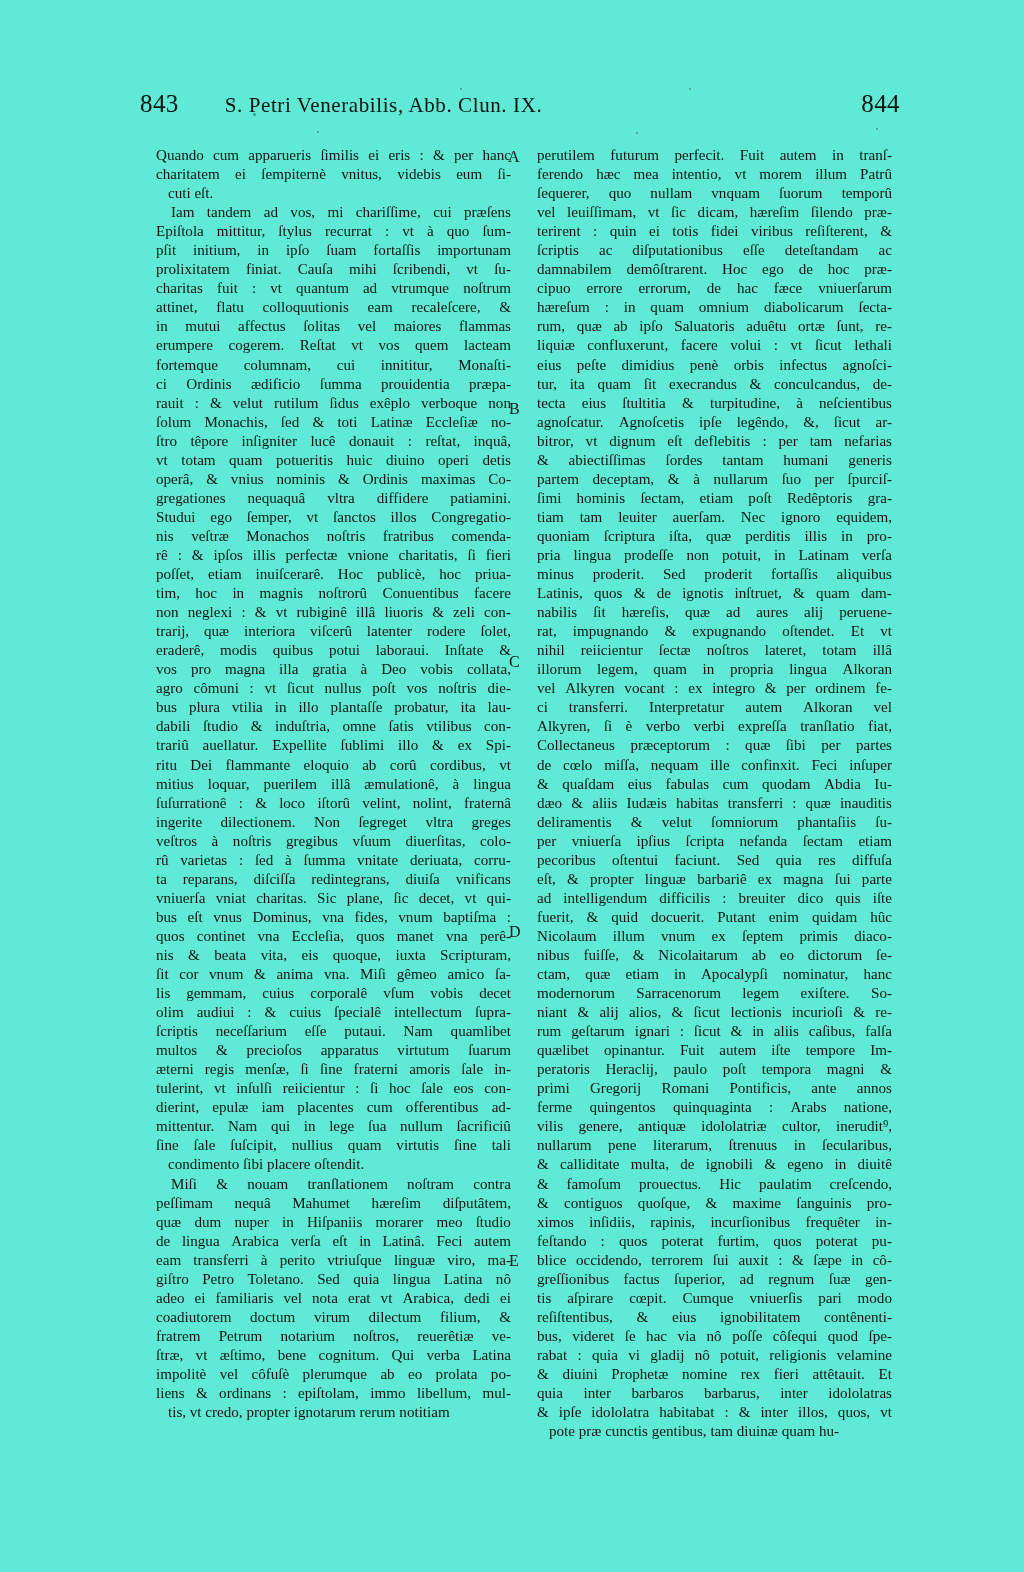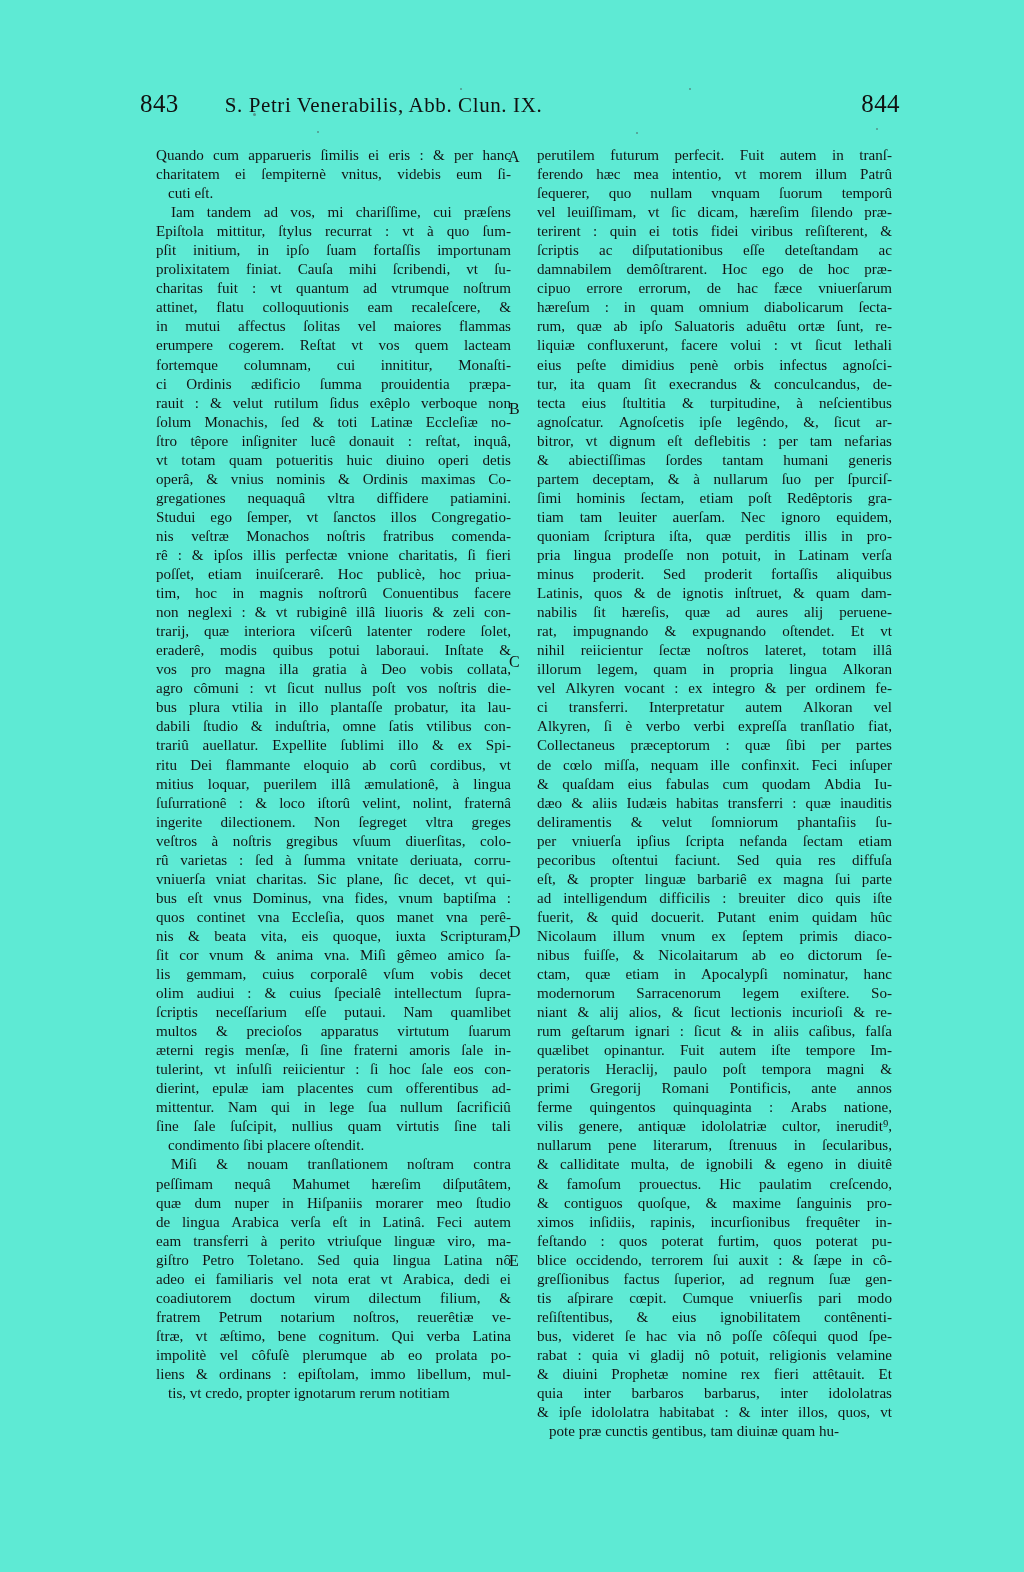--- a/index.html
+++ b/index.html
@@ -147,20 +147,21 @@
           <div class="tline"><span>agro</span><span>cômuni</span><span>:</span><span>vt</span><span>ſicut</span><span>nullus</span><span>poſt</span><span>vos</span><span>noſtris</span><span>die-</span></div>
           <div class="tline"><span>bus</span><span>plura</span><span>vtilia</span><span>in</span><span>illo</span><span>plantaſſe</span><span>probatur,</span><span>ita</span><span>lau-</span></div>
           <div class="tline"><span>dabili</span><span>ſtudio</span><span>&amp;</span><span>induſtria,</span><span>omne</span><span>ſatis</span><span>vtilibus</span><span>con-</span></div>
           <div class="tline"><span>trariû</span><span>auellatur.</span><span>Expellite</span><span>ſublimi</span><span>illo</span><span>&amp;</span><span>ex</span><span>Spi-</span></div>
           <div class="tline"><span>ritu</span><span>Dei</span><span>flammante</span><span>eloquio</span><span>ab</span><span>corû</span><span>cordibus,</span><span>vt</span></div>
           <div class="tline"><span>mitius</span><span>loquar,</span><span>puerilem</span><span>illâ</span><span>æmulationê,</span><span>à</span><span>lingua</span></div>
           <div class="tline"><span>ſuſurrationê</span><span>:</span><span>&amp;</span><span>loco</span><span>iſtorû</span><span>velint,</span><span>nolint,</span><span>fraternâ</span></div>
           <div class="tline"><span>ingerite</span><span>dilectionem.</span><span>Non</span><span>ſegreget</span><span>vltra</span><span>greges</span></div>
           <div class="tline"><span>veſtros</span><span>à</span><span>noſtris</span><span>gregibus</span><span>vſuum</span><span>diuerſitas,</span><span>colo-</span></div>
           <div class="tline"><span>rû</span><span>varietas</span><span>:</span><span>ſed</span><span>à</span><span>ſumma</span><span>vnitate</span><span>deriuata,</span><span>corru-</span></div>
+          <div class="tline"><span>ta</span><span>reparans,</span><span>diſciſſa</span><span>redintegrans,</span><span>diuiſa</span><span>vnificans</span></div>
           <div class="tline"><span>vniuerſa</span><span>vniat</span><span>charitas.</span><span>Sic</span><span>plane,</span><span>ſic</span><span>decet,</span><span>vt</span><span>qui-</span></div>
           <div class="tline"><span>bus</span><span>eſt</span><span>vnus</span><span>Dominus,</span><span>vna</span><span>fides,</span><span>vnum</span><span>baptiſma</span><span>:</span></div>
           <div class="tline"><span>quos</span><span>continet</span><span>vna</span><span>Eccleſia,</span><span>quos</span><span>manet</span><span>vna</span><span>perê-</span></div>
           <div class="tline"><span>nis</span><span>&amp;</span><span>beata</span><span>vita,</span><span>eis</span><span>quoque,</span><span>iuxta</span><span>Scripturam,</span></div>
           <div class="tline"><span>ſit</span><span>cor</span><span>vnum</span><span>&amp;</span><span>anima</span><span>vna.</span><span>Miſi</span><span>gêmeo</span><span>amico</span><span>ſa-</span></div>
           <div class="tline"><span>lis</span><span>gemmam,</span><span>cuius</span><span>corporalê</span><span>vſum</span><span>vobis</span><span>decet</span></div>
           <div class="tline"><span>olim</span><span>audiui</span><span>:</span><span>&amp;</span><span>cuius</span><span>ſpecialê</span><span>intellectum</span><span>ſupra-</span></div>
           <div class="tline"><span>ſcriptis</span><span>neceſſarium</span><span>eſſe</span><span>putaui.</span><span>Nam</span><span>quamlibet</span></div>
           <div class="tline"><span>multos</span><span>&amp;</span><span>precioſos</span><span>apparatus</span><span>virtutum</span><span>ſuarum</span></div>
           <div class="tline"><span>æterni</span><span>regis</span><span>menſæ,</span><span>ſi</span><span>ſine</span><span>fraterni</span><span>amoris</span><span>ſale</span><span>in-</span></div>

